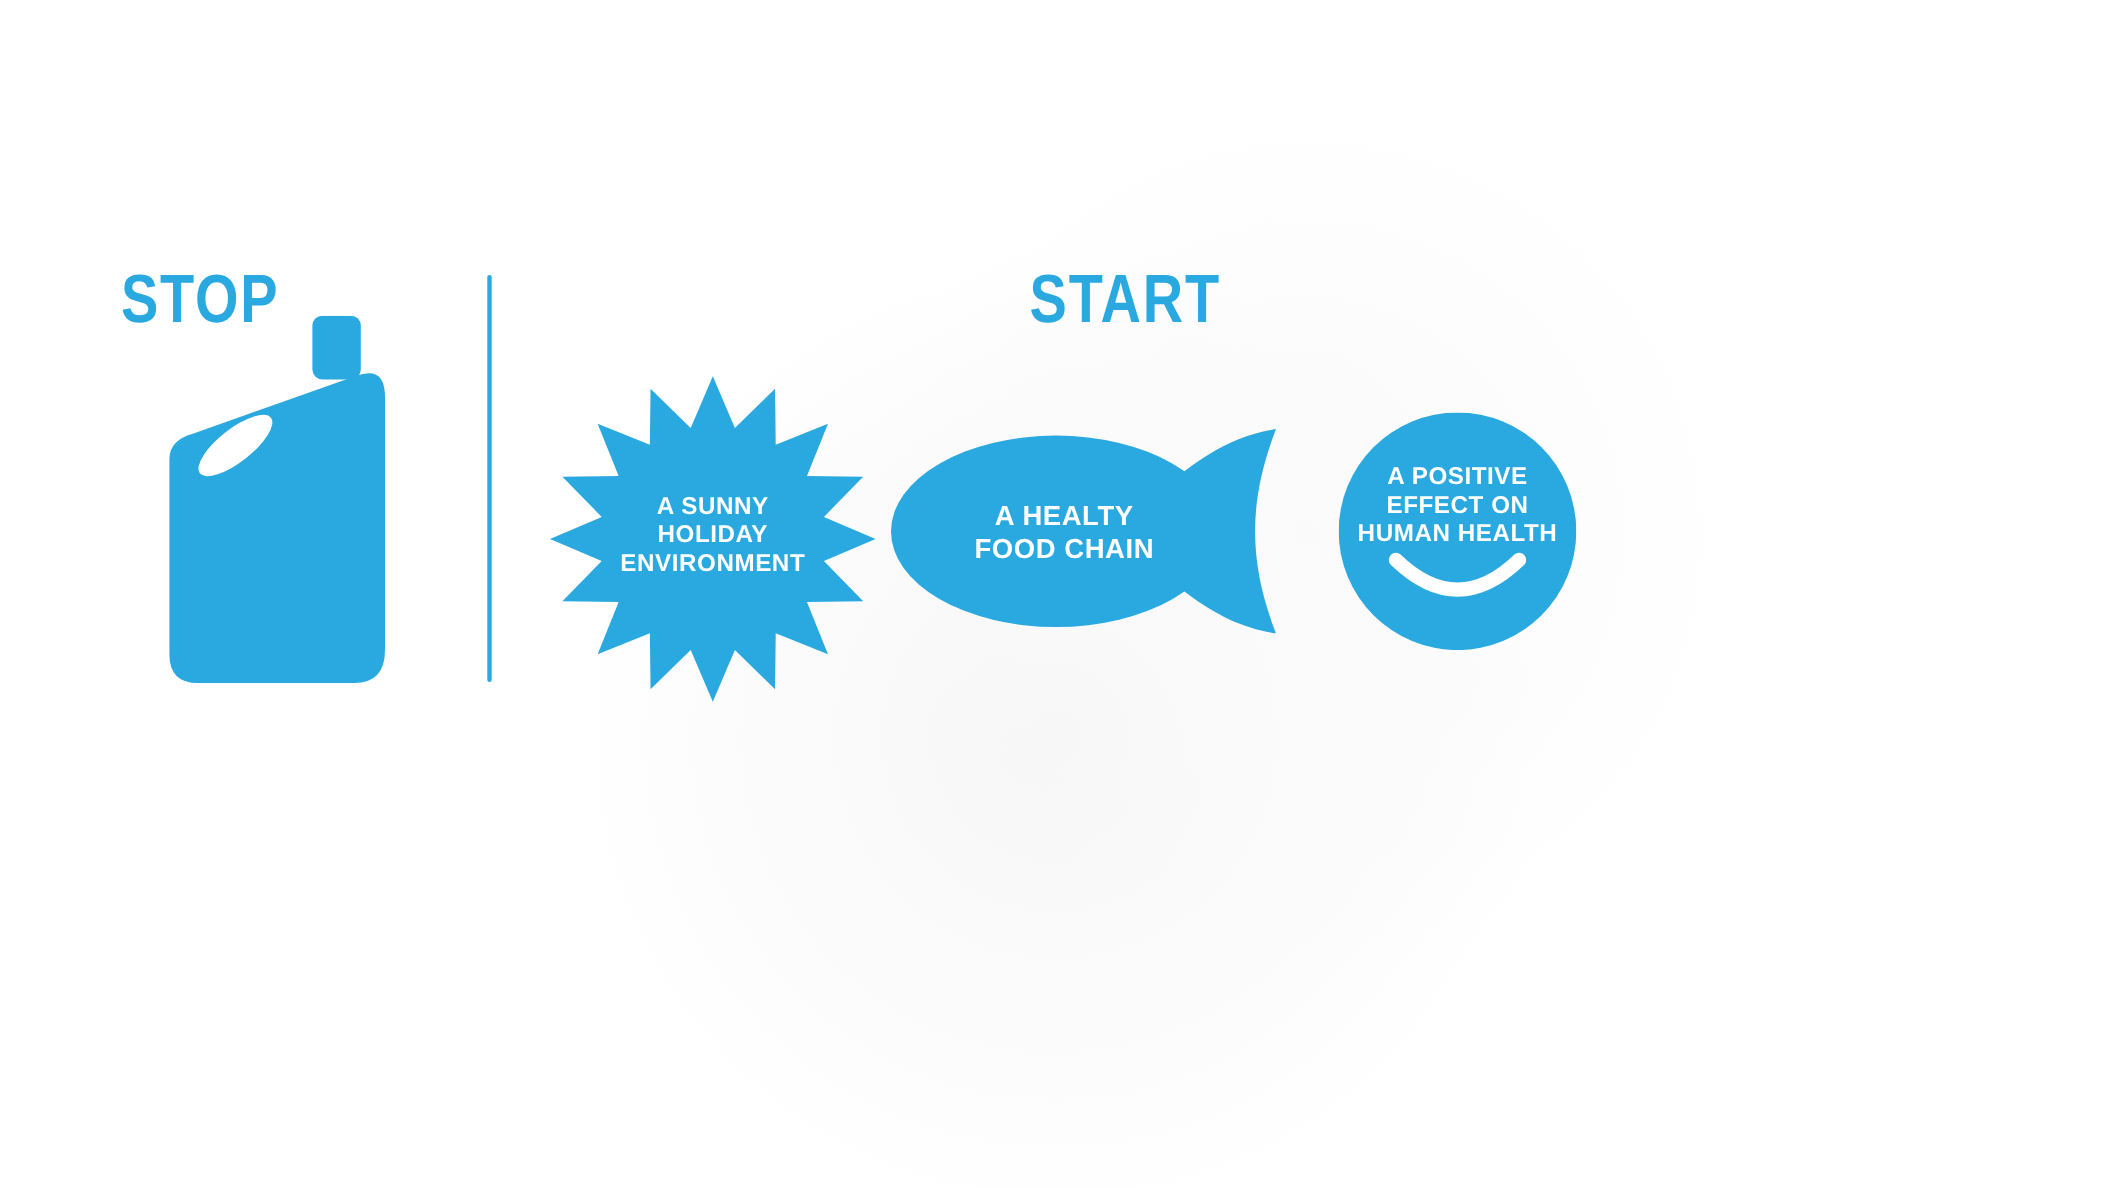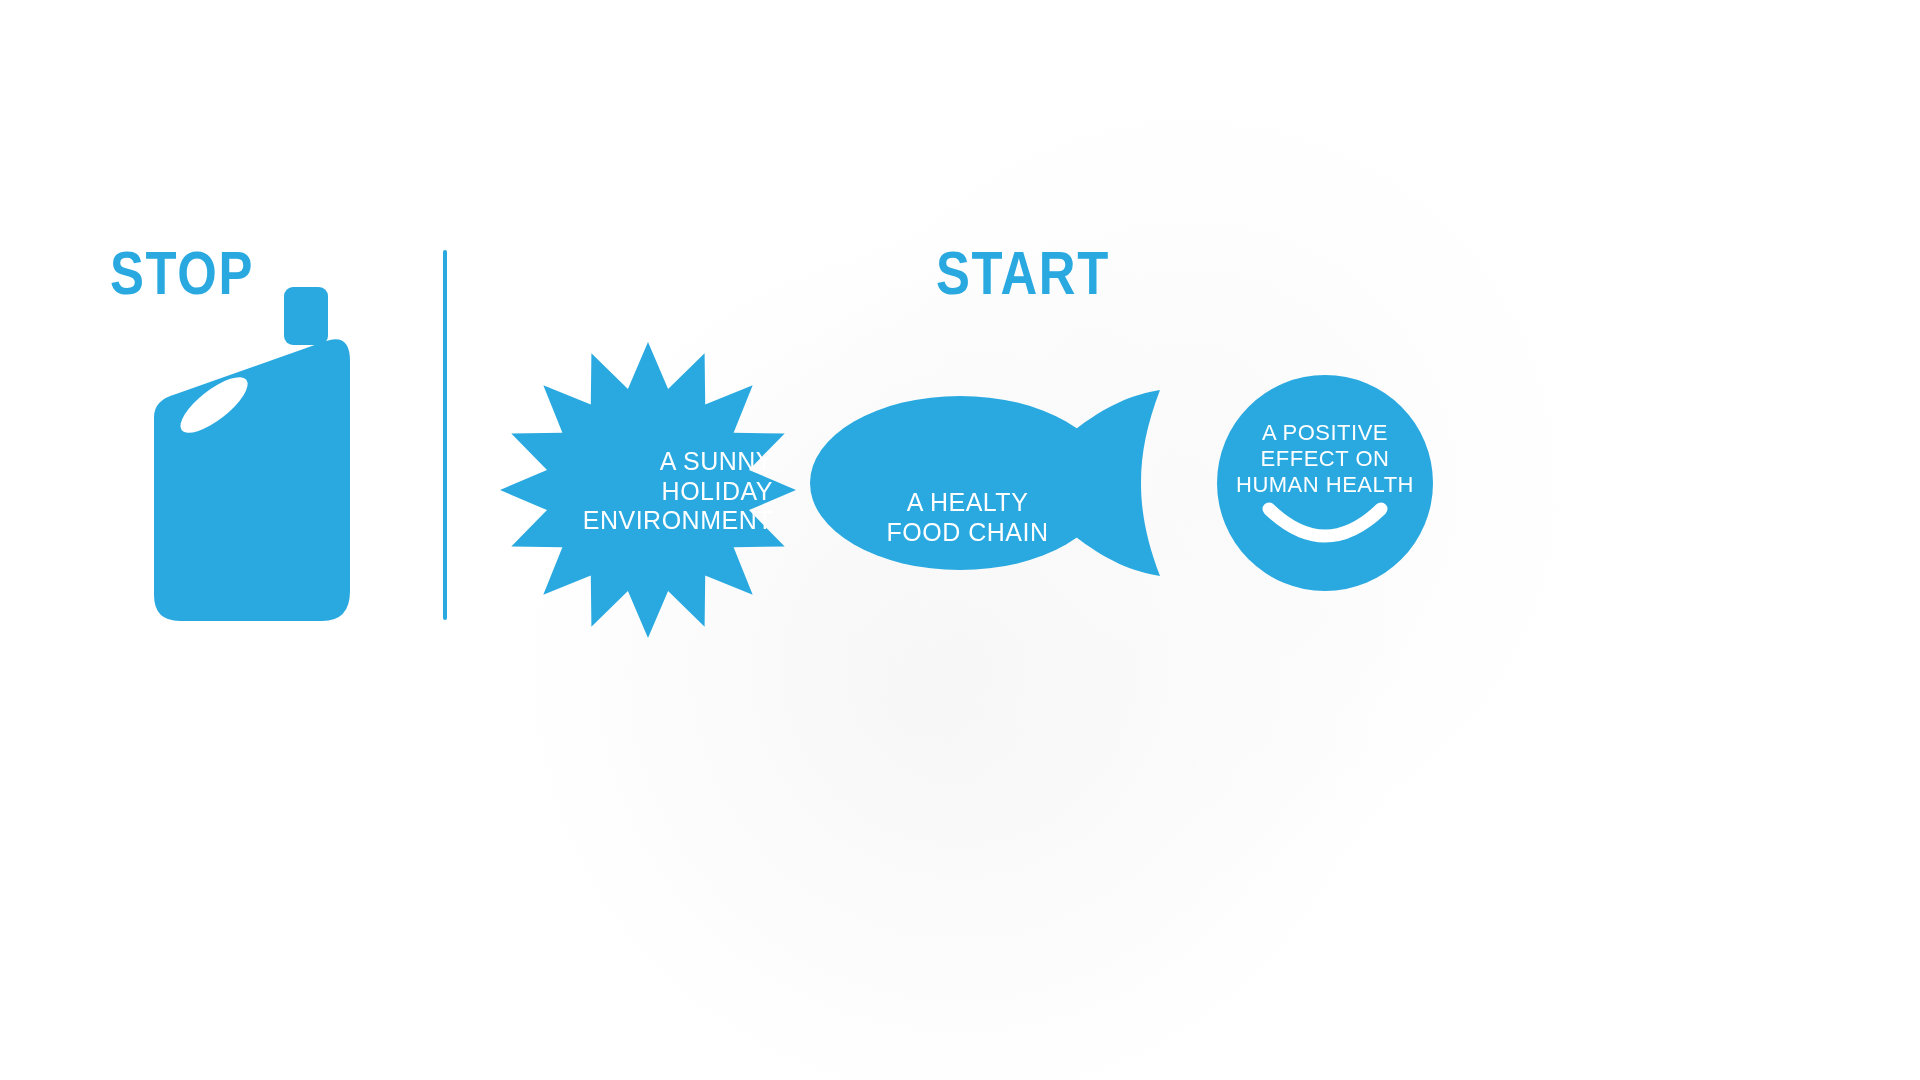--- a/index.html
+++ b/index.html
@@ -48,29 +48,29 @@
 
   .icon-svg { position: absolute; color: var(--accent); }
   #bottle-svg { left: 152px; top: 287px; width: 200px; height: 336px; }
   #sun-svg    { left: 498px; top: 340px; width: 300px; height: 300px; }
   #fish-svg   { left: 810px; top: 390px; width: 352px; height: 186px; }
   #smiley-svg { left: 1217px; top: 375px; width: 216px; height: 216px; }
 
   .icon-label {
     position: absolute;
     color: #ffffff;
-    font-weight: 400;
+    font-weight: 700;
     text-align: center;
     white-space: pre-line;
     line-height: 1.18;
     letter-spacing: 0.5px;
   }
   #bottle-label { left: 152px; top: 474px; width: 200px; font-size: 24px; }
-  #sun-label    { left: 523px; top: 447px; width: 250px; font-size: 25px; text-align: right; }
-  #fish-label   { left: 855px; top: 455px; width: 225px; font-size: 25px; margin-top: 33px; }
+  #sun-label    { left: 523px; top: 447px; width: 250px; font-size: 22px; }
+  #fish-label   { left: 855px; top: 455px; width: 225px; font-size: 25px; }
   #smiley-label { left: 1222px; top: 420px; width: 206px; font-size: 22px; }
 </style>
 </head>
 <body>
 
 <div class="stage">
 
   <div class="bg-blob center"></div>
   <div class="bg-blob right"></div>
 

